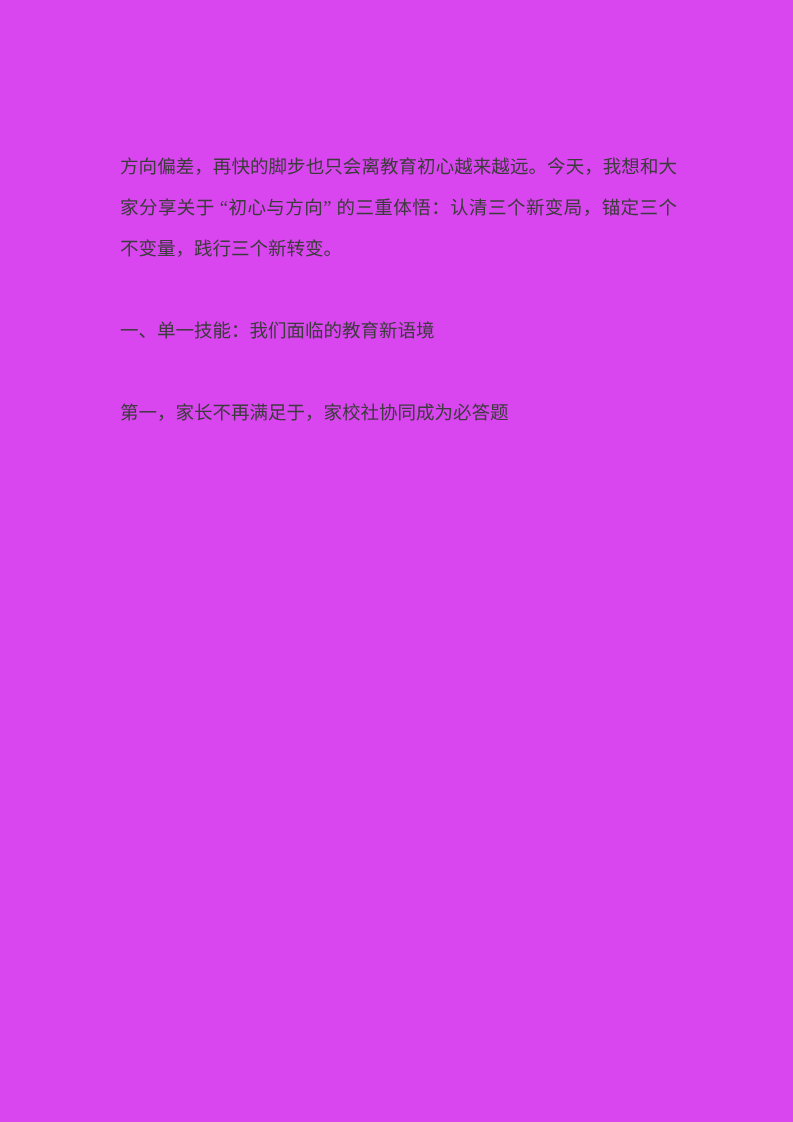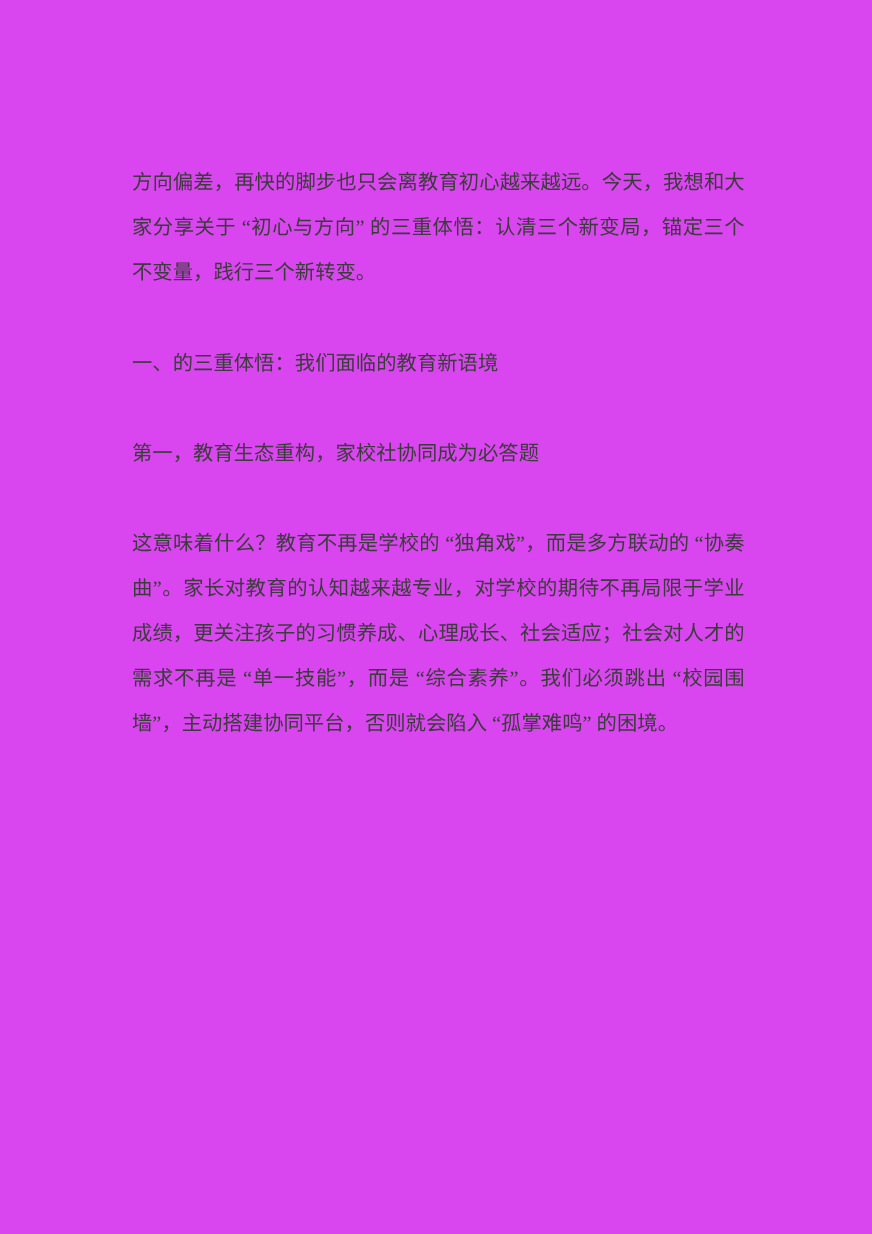--- a/index.html
+++ b/index.html
@@ -34,17 +34,16 @@
   }
   .doc-content p.gap-sm { margin-bottom: 41px; }
   .doc-content p.gap-lg { margin-bottom: 51px; }
 </style>
 </head>
 <body>
 
 <div class="page">
   <div class="doc-content">
     <p class="gap-sm">方向偏差，再快的脚步也只会离教育初心越来越远。今天，我想和大家分享关于 “初心与方向” 的三重体悟：认清三个新变局，锚定三个不变量，践行三个新转变。</p>
-    <p class="gap-sm">一、的三重体悟：我们面临的教育新语境</p>
-    <p class="gap-sm">第一，教育生态重构，家校社协同成为必答题</p>
-    <p>这意味着什么？教育不再是学校的 “独角戏”，而是多方联动的 “协奏曲”。家长对教育的认知越来越专业，对学校的期待不再局限于学业成绩，更关注孩子的习惯养成、心理成长、社会适应；社会对人才的需求不再是 “单一技能”，而是 “综合素养”。我们必须跳出 “校园围墙”，主动搭建协同平台，否则就会陷入 “孤掌难鸣” 的困境。</p>
+    <p class="gap-sm">一、单一技能：我们面临的教育新语境</p>
+    <p class="gap-sm">第一，家长不再满足于，家校社协同成为必答题</p>
   </div>
 </div>
 
 </body></html>

